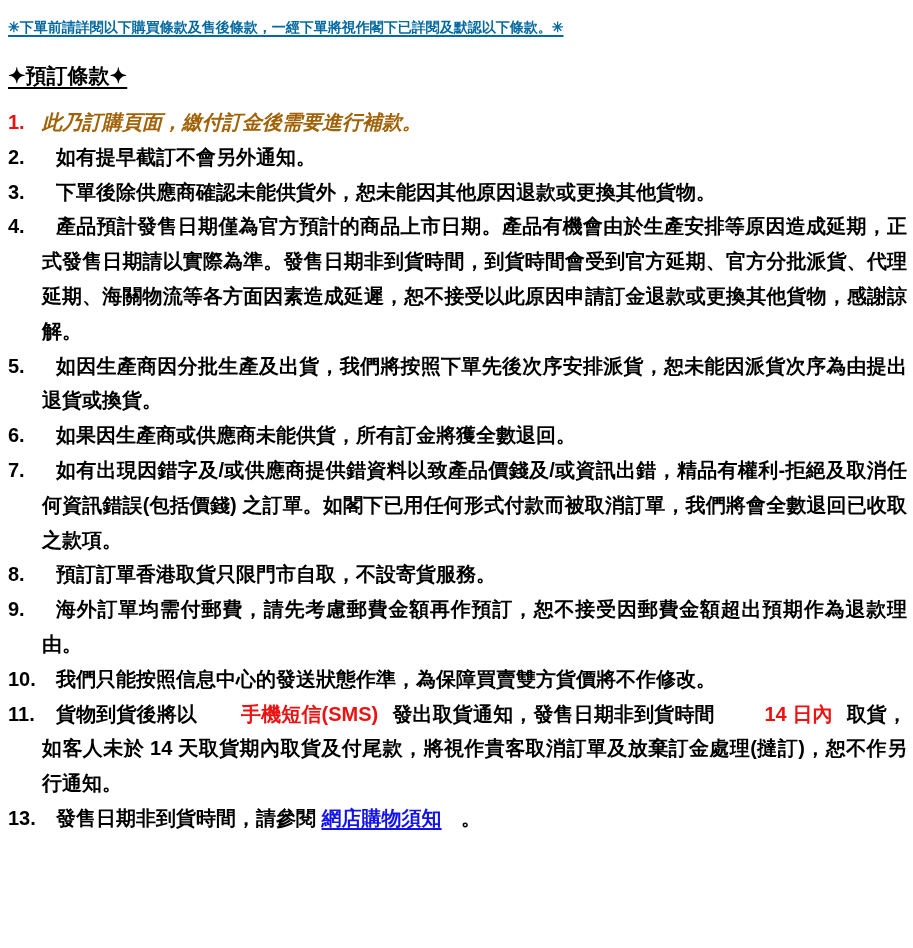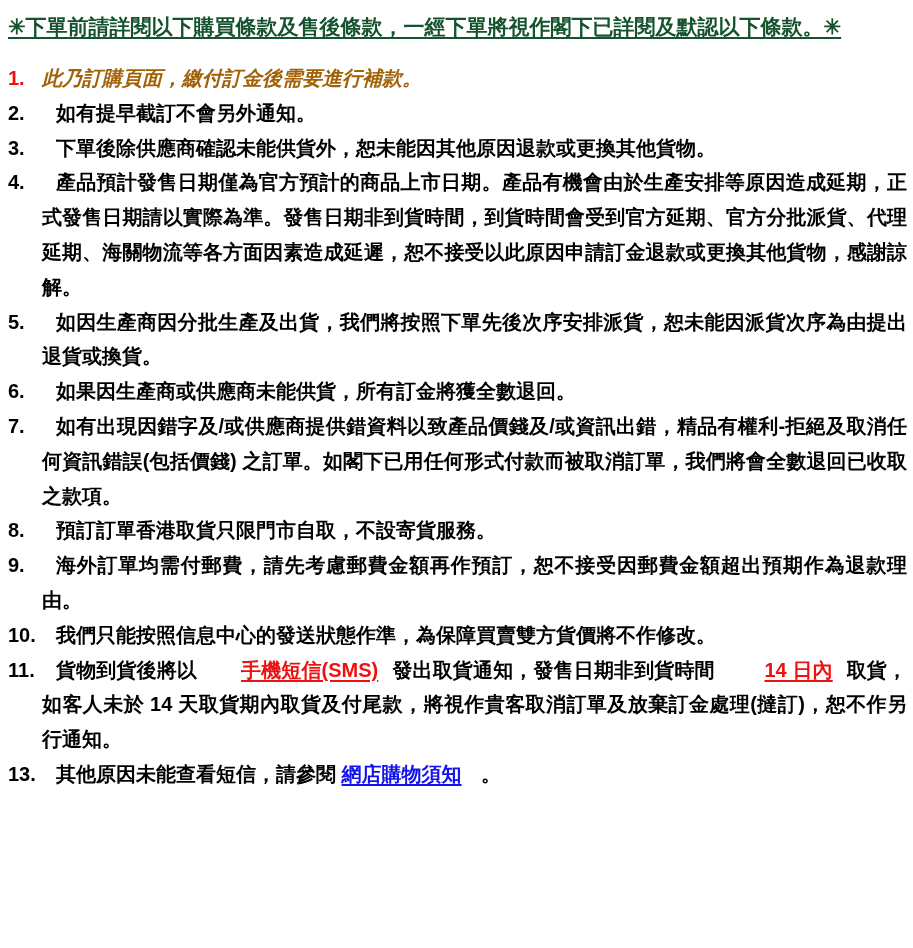--- a/index.html
+++ b/index.html
@@ -12,22 +12,22 @@
     height: 948px;
     box-sizing: border-box;
     padding: 10px 6px 10px 8px;
     overflow: hidden;
     background: #ffffff;
     font-family: "Liberation Sans", sans-serif;
     font-weight: 700;
     color: #000000;
   }
   .notice {
-    color: #14532d;
-    font-size: 21px;
+    color: #0369a1;
+    font-size: 14px;
     line-height: 34px;
     margin: 0 0 17px 0;
   }
   .notice .notice-text {
     text-decoration: underline;
     text-decoration-thickness: 2px;
     text-underline-offset: 3px;
   }
   .section-title {
     font-size: 21px;
@@ -55,21 +55,20 @@
     width: 34px;
   }
   .term-text {
     flex: 1 1 auto;
     text-align: justify;
   }
   .run-normal { color: #000000; margin-left: 14px; }
   .run-red { color: #a16207; font-style: italic; }
   .run-red-underline {
     color: #ee1111;
-    text-decoration: underline;
     text-decoration-thickness: 2px;
     text-underline-offset: 3px;
     margin-left: 44px;
   }
   .run-link {
     color: #1212ee;
     text-decoration: underline;
     text-decoration-thickness: 2px;
     text-underline-offset: 3px;
     cursor: pointer;
@@ -78,20 +77,23 @@
 </style>
 </head>
 <body>
 
 <div class="page">
 
   <div class="notice">
     <span class="notice-text">✳下單前請詳閱以下購買條款及售後條款，一經下單將視作閣下已詳閱及默認以下條款。✳</span>
   </div>
 
+  <div class="section-title">
+    <span class="title-text">✦預訂條款✦</span>
+  </div>
 
   <ol class="terms" id="terms-list">
       <li class="term-item">
         <span class="term-num num-red">1.</span>
         <span class="term-text"><span class="run-red">此乃訂購頁面，繳付訂金後需要進行補款。</span></span>
       </li>
       <li class="term-item">
         <span class="term-num">2.</span>
         <span class="term-text"><span class="run-normal">如有提早截訂不會另外通知。</span></span>
       </li>
@@ -126,17 +128,17 @@
       <li class="term-item">
         <span class="term-num">10.</span>
         <span class="term-text"><span class="run-normal">我們只能按照信息中心的發送狀態作準，為保障買賣雙方貨價將不作修改。</span></span>
       </li>
       <li class="term-item">
         <span class="term-num">11.</span>
         <span class="term-text"><span class="run-normal">貨物到貨後將以</span><span class="run-red-underline">手機短信(SMS)</span><span class="run-normal">發出取貨通知，發售日期非到貨時間 </span><span class="run-red-underline">14 日內</span><span class="run-normal">取貨，如客人未於 14 天取貨期內取貨及付尾款，將視作貴客取消訂單及放棄訂金處理(撻訂)，恕不作另行通知。</span></span>
       </li>
       <li class="term-item">
         <span class="term-num">13.</span>
-        <span class="term-text"><span class="run-normal">其他原因未能查看短信，請參閱 </span><a class="run-link">網店購物須知</a><span class="run-normal"> 。</span></span>
+        <span class="term-text"><span class="run-normal">發售日期非到貨時間，請參閱 </span><a class="run-link">網店購物須知</a><span class="run-normal"> 。</span></span>
       </li>
     </ol>
 
 </div>
 
 </body></html>

